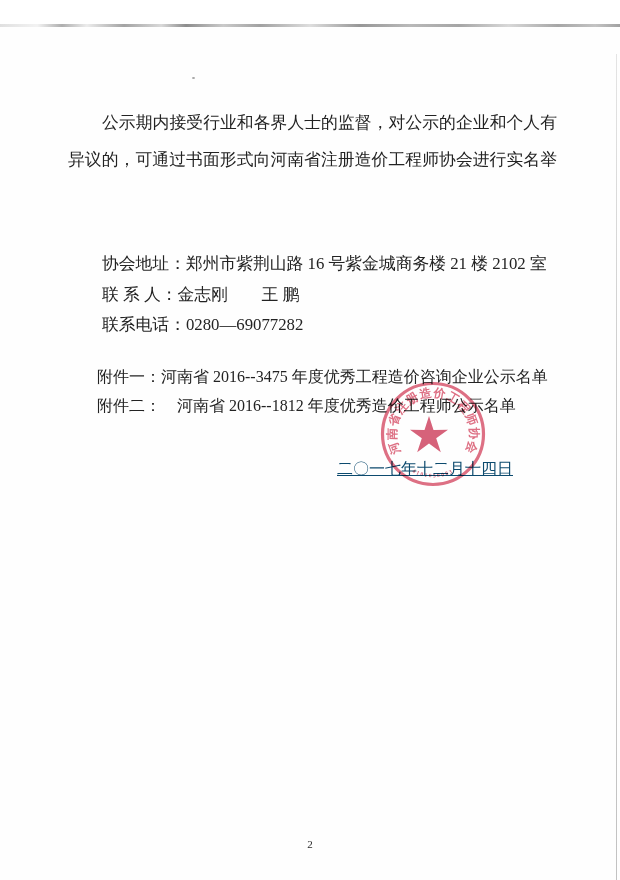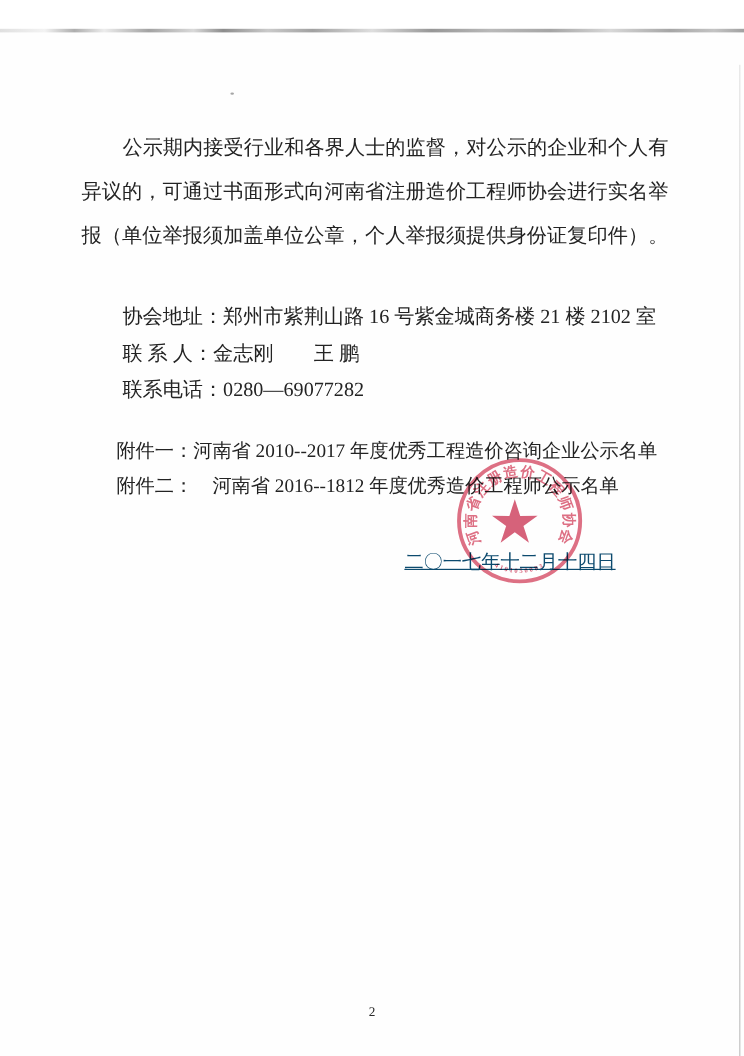--- a/index.html
+++ b/index.html
@@ -54,31 +54,30 @@
 
 <div class="page">
 
   <div class="scan-top"></div>
   <div class="scan-right"></div>
   <div class="speck"></div>
 
   <div class="para1">
     <div class="pline indent">公示期内接受行业和各界人士的监督，对公示的企业和个人有</div>
     <div class="pline">异议的，可通过书面形式向河南省注册造价工程师协会进行实名举</div>
-    <div class="pline">报（单位举报须加盖单位公章，个人举报须提供身份证复印件）。</div>
   </div>
 
   <div class="contact">
     <div class="cline">协会地址：郑州市紫荆山路 16 号紫金城商务楼 21 楼 2102 室</div>
     <div class="cline">联 系 人：金志刚　　王 鹏</div>
     <div class="cline">联系电话：0280—69077282</div>
   </div>
 
   <div class="attachments">
-    <div class="aline">附件一：河南省 2010--2017 年度优秀工程造价咨询企业公示名单</div>
+    <div class="aline">附件一：河南省 2016--3475 年度优秀工程造价咨询企业公示名单</div>
     <div class="aline">附件二：　河南省 2016--1812 年度优秀造价工程师公示名单</div>
   </div>
 
   <div class="date-line">二〇一七年十二月十四日</div>
 
   <svg class="seal" viewBox="0 0 160 160" aria-hidden="true">
     <defs>
       <path id="namearc" d="M 48 98.5 A 37 37 0 1 1 112 98.5" fill="none"></path>
       <path id="serialarc" d="M 55 115.6 A 43.5 43.5 0 0 0 105 115.6" fill="none"></path>
     </defs>

